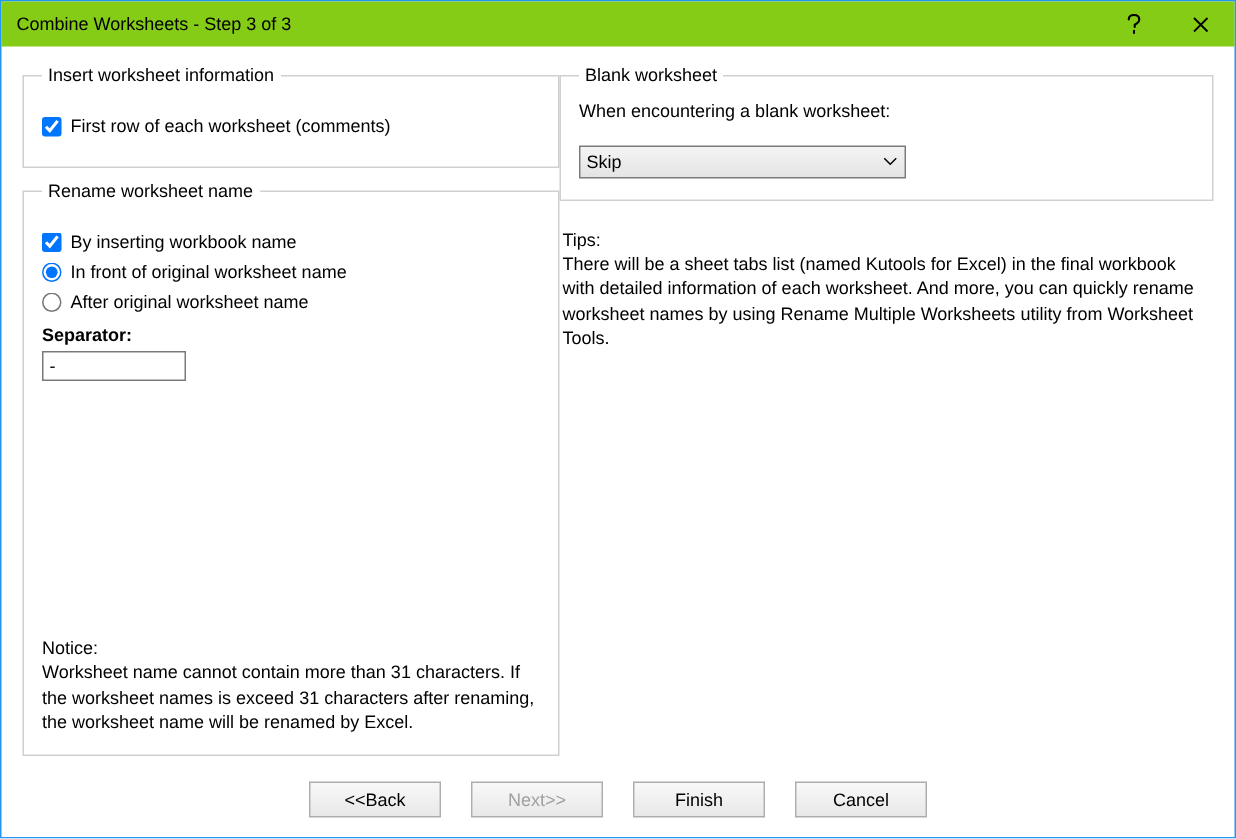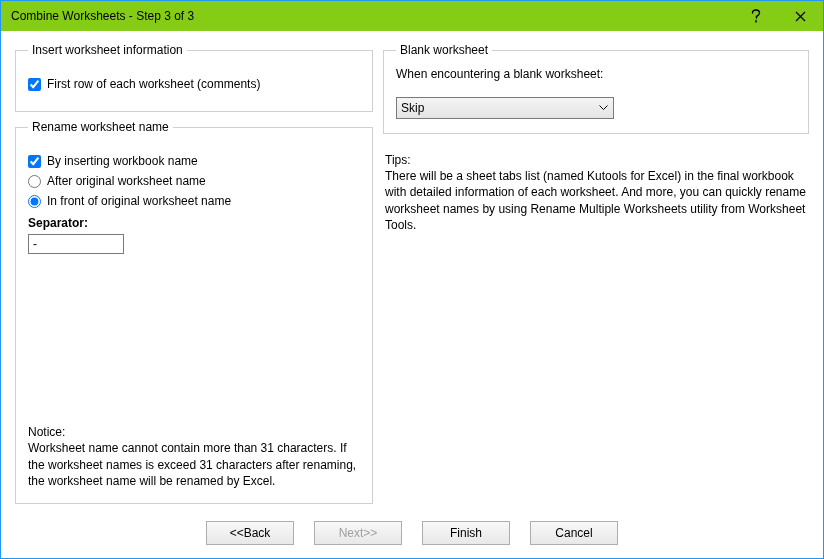--- a/index.html
+++ b/index.html
@@ -1,21 +1,21 @@
 <!DOCTYPE html>
 <html><head>
 <meta charset="utf-8">
 <style>
 * { box-sizing: border-box; margin: 0; padding: 0; }
 body { font-family: "Segoe UI", Tahoma, sans-serif; font-size: 12px; color: #000; background: #fff; }
 .window { width: 824px; height: 559px; background: #fff; border: 1px solid #2196f3; display: flex; flex-direction: column; }
 .titlebar { height: 30px; background: #84cc16; display: flex; align-items: center; padding-left: 10px; color: #000; }
 .titlebar-title { flex: 1; font-size: 12px; }
 .titlebar-btn { width: 45px; height: 30px; display: flex; align-items: center; justify-content: center; cursor: pointer; }
-.content { flex: 1; padding: 12px 14px 0 14px; display: flex; gap: 10px; }
+.content { flex: 1; padding: 12px 14px 0 14px; display: flex; }
 .left { flex: 0 0 358px; display: flex; flex-direction: column; }
 .right { flex: 1; display: flex; flex-direction: column; }
 fieldset { border: 1px solid #d0d0d0; padding: 14px 12px 14px 12px; margin-bottom: 8px; position: relative; }
 legend { padding: 0 4px; font-size: 12px; color: #000; }
 .chk-row, .rad-row { display: flex; align-items: center; margin: 6px 0; }
 .chk-row input, .rad-row input { margin-right: 6px; }
 .sep-label { margin-top: 8px; margin-bottom: 4px; display: block; font-weight: bold; }
 .sep-input { width: 96px; height: 20px; border: 1px solid #7a7a7a; padding: 0 4px; font-family: inherit; font-size: 12px; }
 .rename-fs { flex: 1; display: flex; flex-direction: column; margin-bottom: 4px; }
 .rename-body { flex: 1; }
@@ -62,26 +62,26 @@
       </fieldset>
 
       <fieldset class="rename-fs">
         <legend>Rename worksheet name</legend>
         <div class="rename-body">
           <label class="chk-row">
             <input type="checkbox" checked="" style="">
             <span>By inserting workbook name</span>
           </label>
           <label class="rad-row">
+            <input type="radio" name="pos" checked="" style="">
+            <span>In front of original worksheet name</span>
+          </label>
+          <label class="rad-row">
             <input type="radio" name="pos" style="">
             <span>After original worksheet name</span>
-          </label>
-          <label class="rad-row">
-            <input type="radio" name="pos" checked="" style="">
-            <span>In front of original worksheet name</span>
           </label>
           <span class="sep-label">Separator:</span>
           <input type="text" class="sep-input" value="-" style="">
         </div>
         <div class="notice">
           <span class="notice-label">Notice:</span>
           <span>Worksheet name cannot contain more than 31 characters. If the worksheet names is exceed 31 characters after renaming, the worksheet name will be renamed by Excel.</span>
         </div>
       </fieldset>
 

